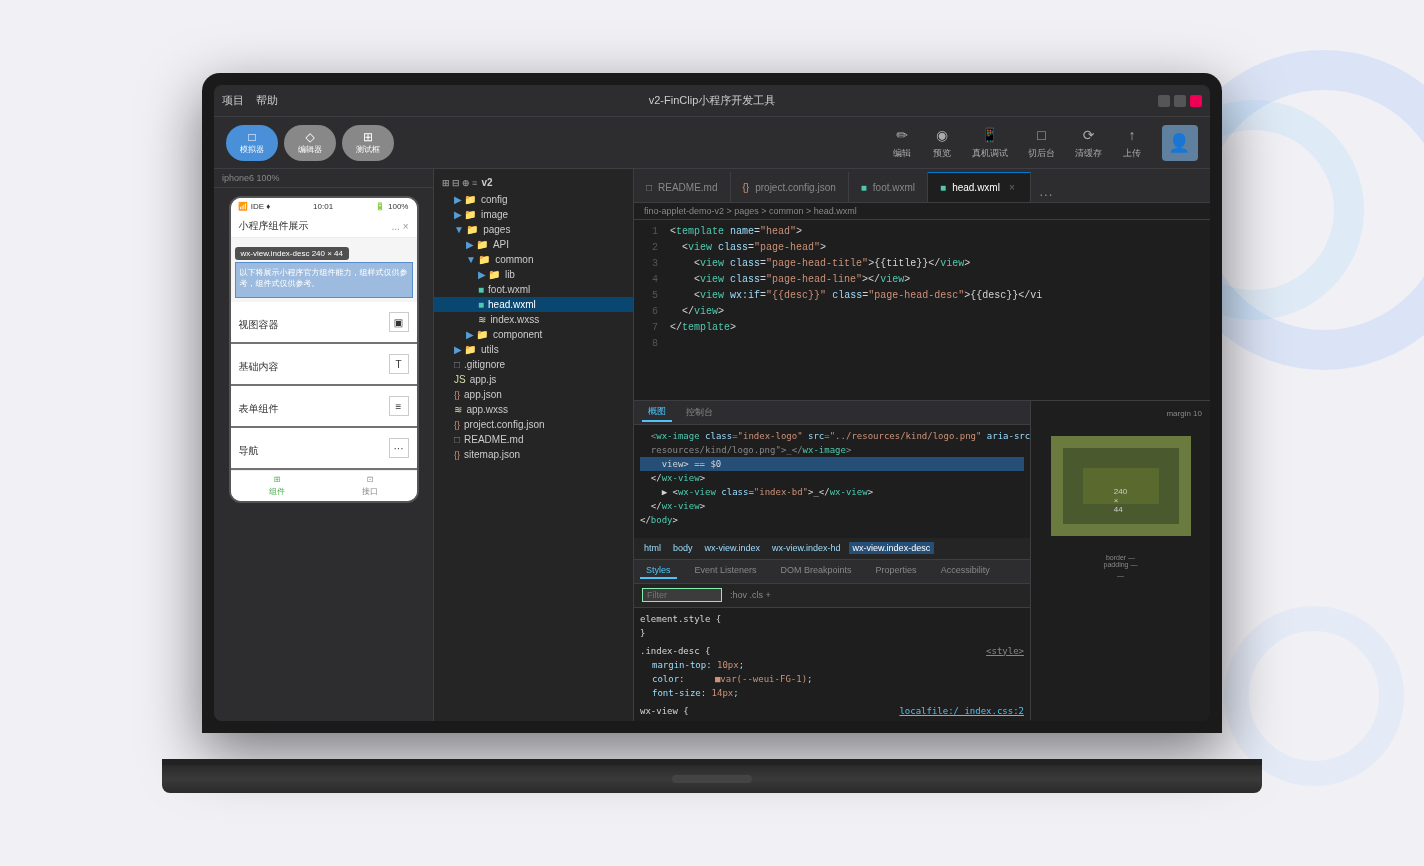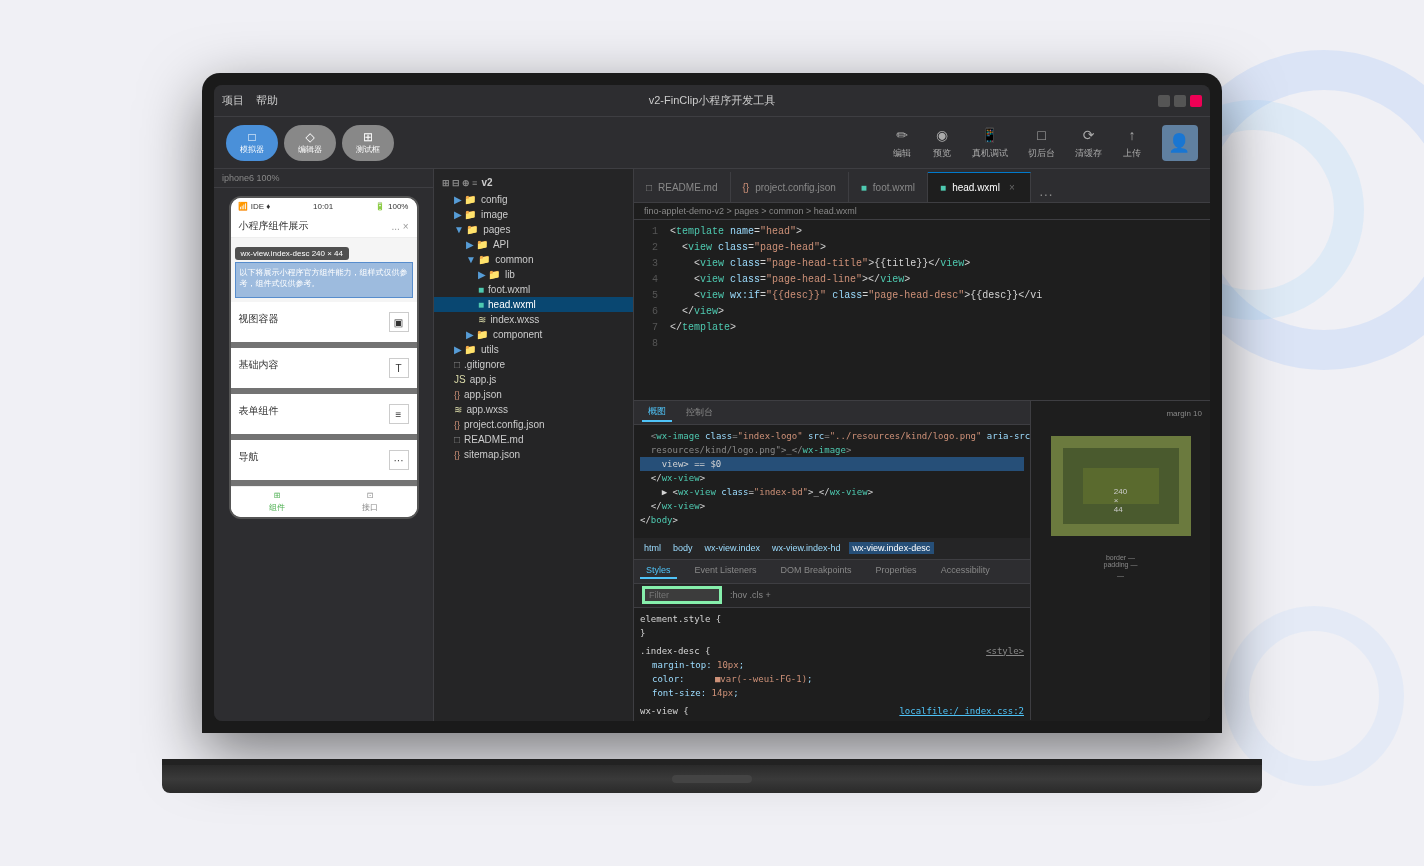--- a/index.html
+++ b/index.html
@@ -296,25 +296,25 @@
       padding: 4px;
     }
 
     .phone-highlight-text {
       font-size: 8px;
       color: #fff;
     }
 
     .phone-list-item {
       background: #fff;
-      border-bottom: 6px solid #737373;
+      border-bottom: 2px solid #737373;
       padding: 10px 8px;
       display: flex;
       justify-content: space-between;
-      align-items: flex-start;
+      align-items: flex-end;
       font-size: 10px;
       color: #333;
     }
 
     .phone-icon {
       width: 20px;
       height: 20px;
       border: 1px solid #ccc;
       display: flex;
       align-items: center;
@@ -554,21 +554,21 @@
       display: flex;
       align-items: center;
       padding: 0 8px;
       gap: 8px;
       border-bottom: 1px solid #3e3e42;
       flex-shrink: 0;
     }
 
     .filter-input {
       background: #3c3c3c;
-      border: 3px solid #86efac;
+      border: 1px solid #86efac;
       color: #ccc;
       font-size: 9px;
       padding: 1px 4px;
       width: 80px;
     }
 
     .devtools-css {
       flex: 1;
       padding: 4px 6px;
       font-family: monospace;

